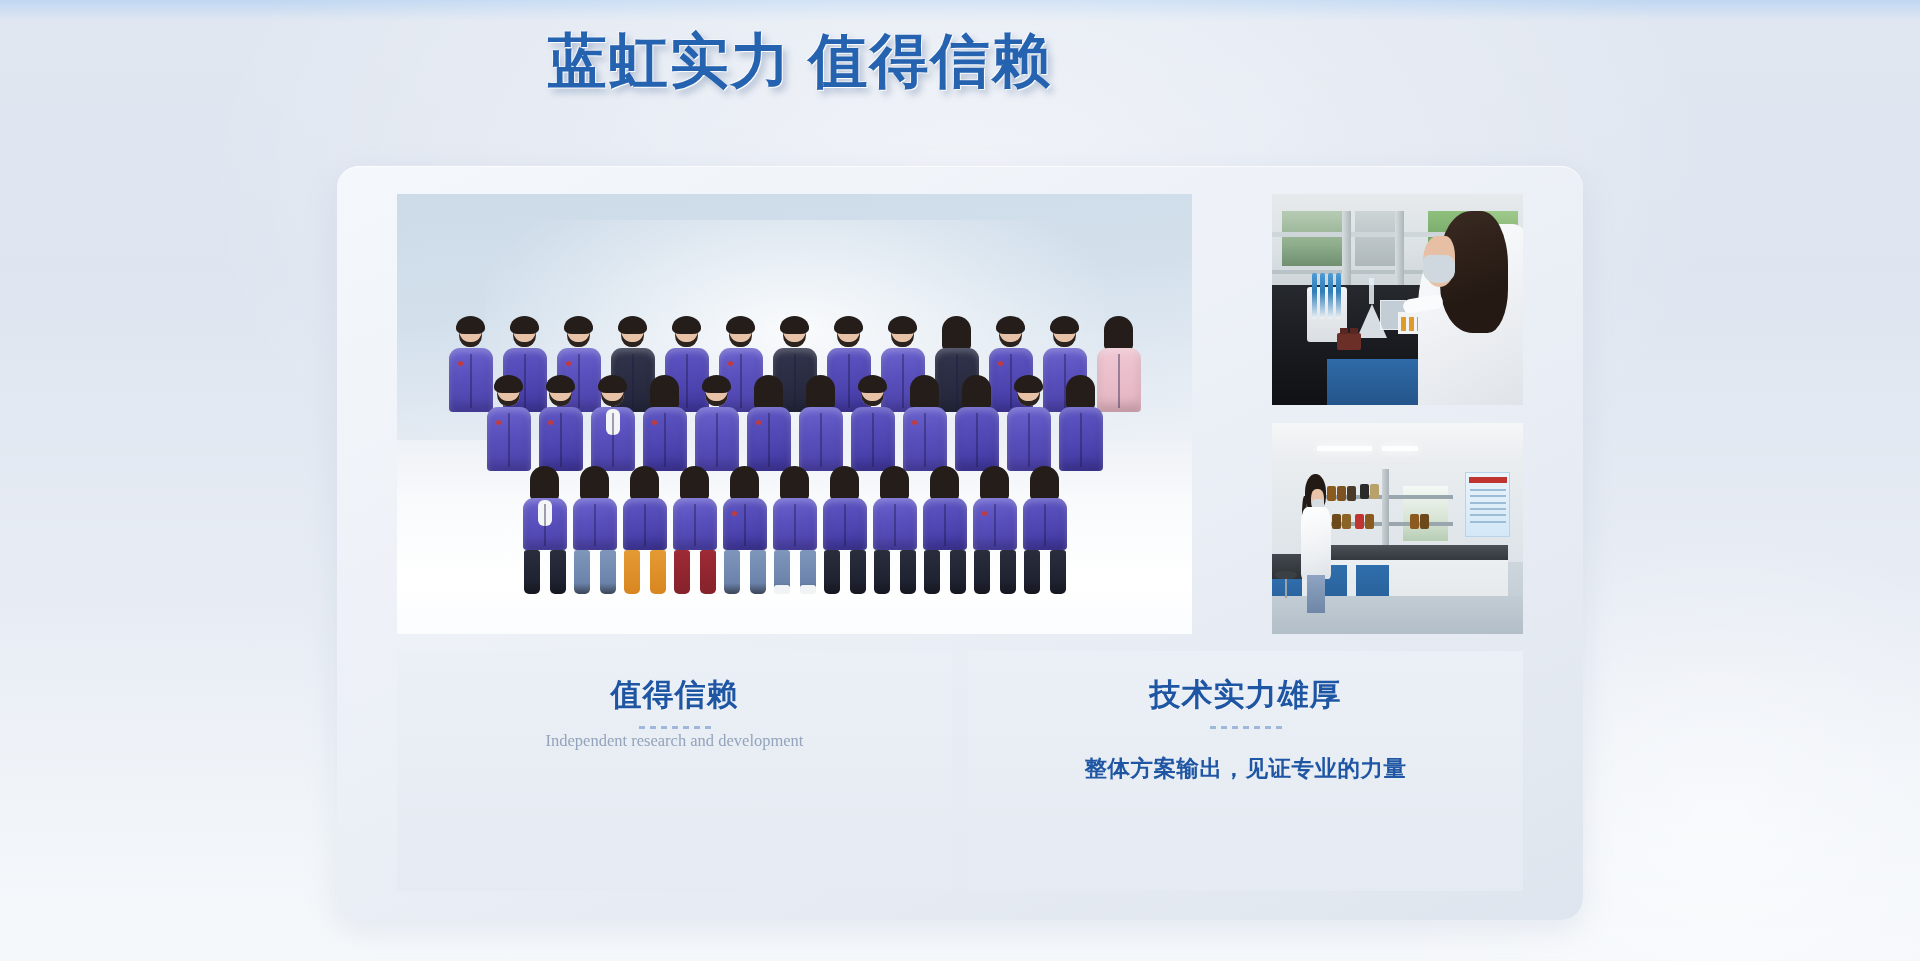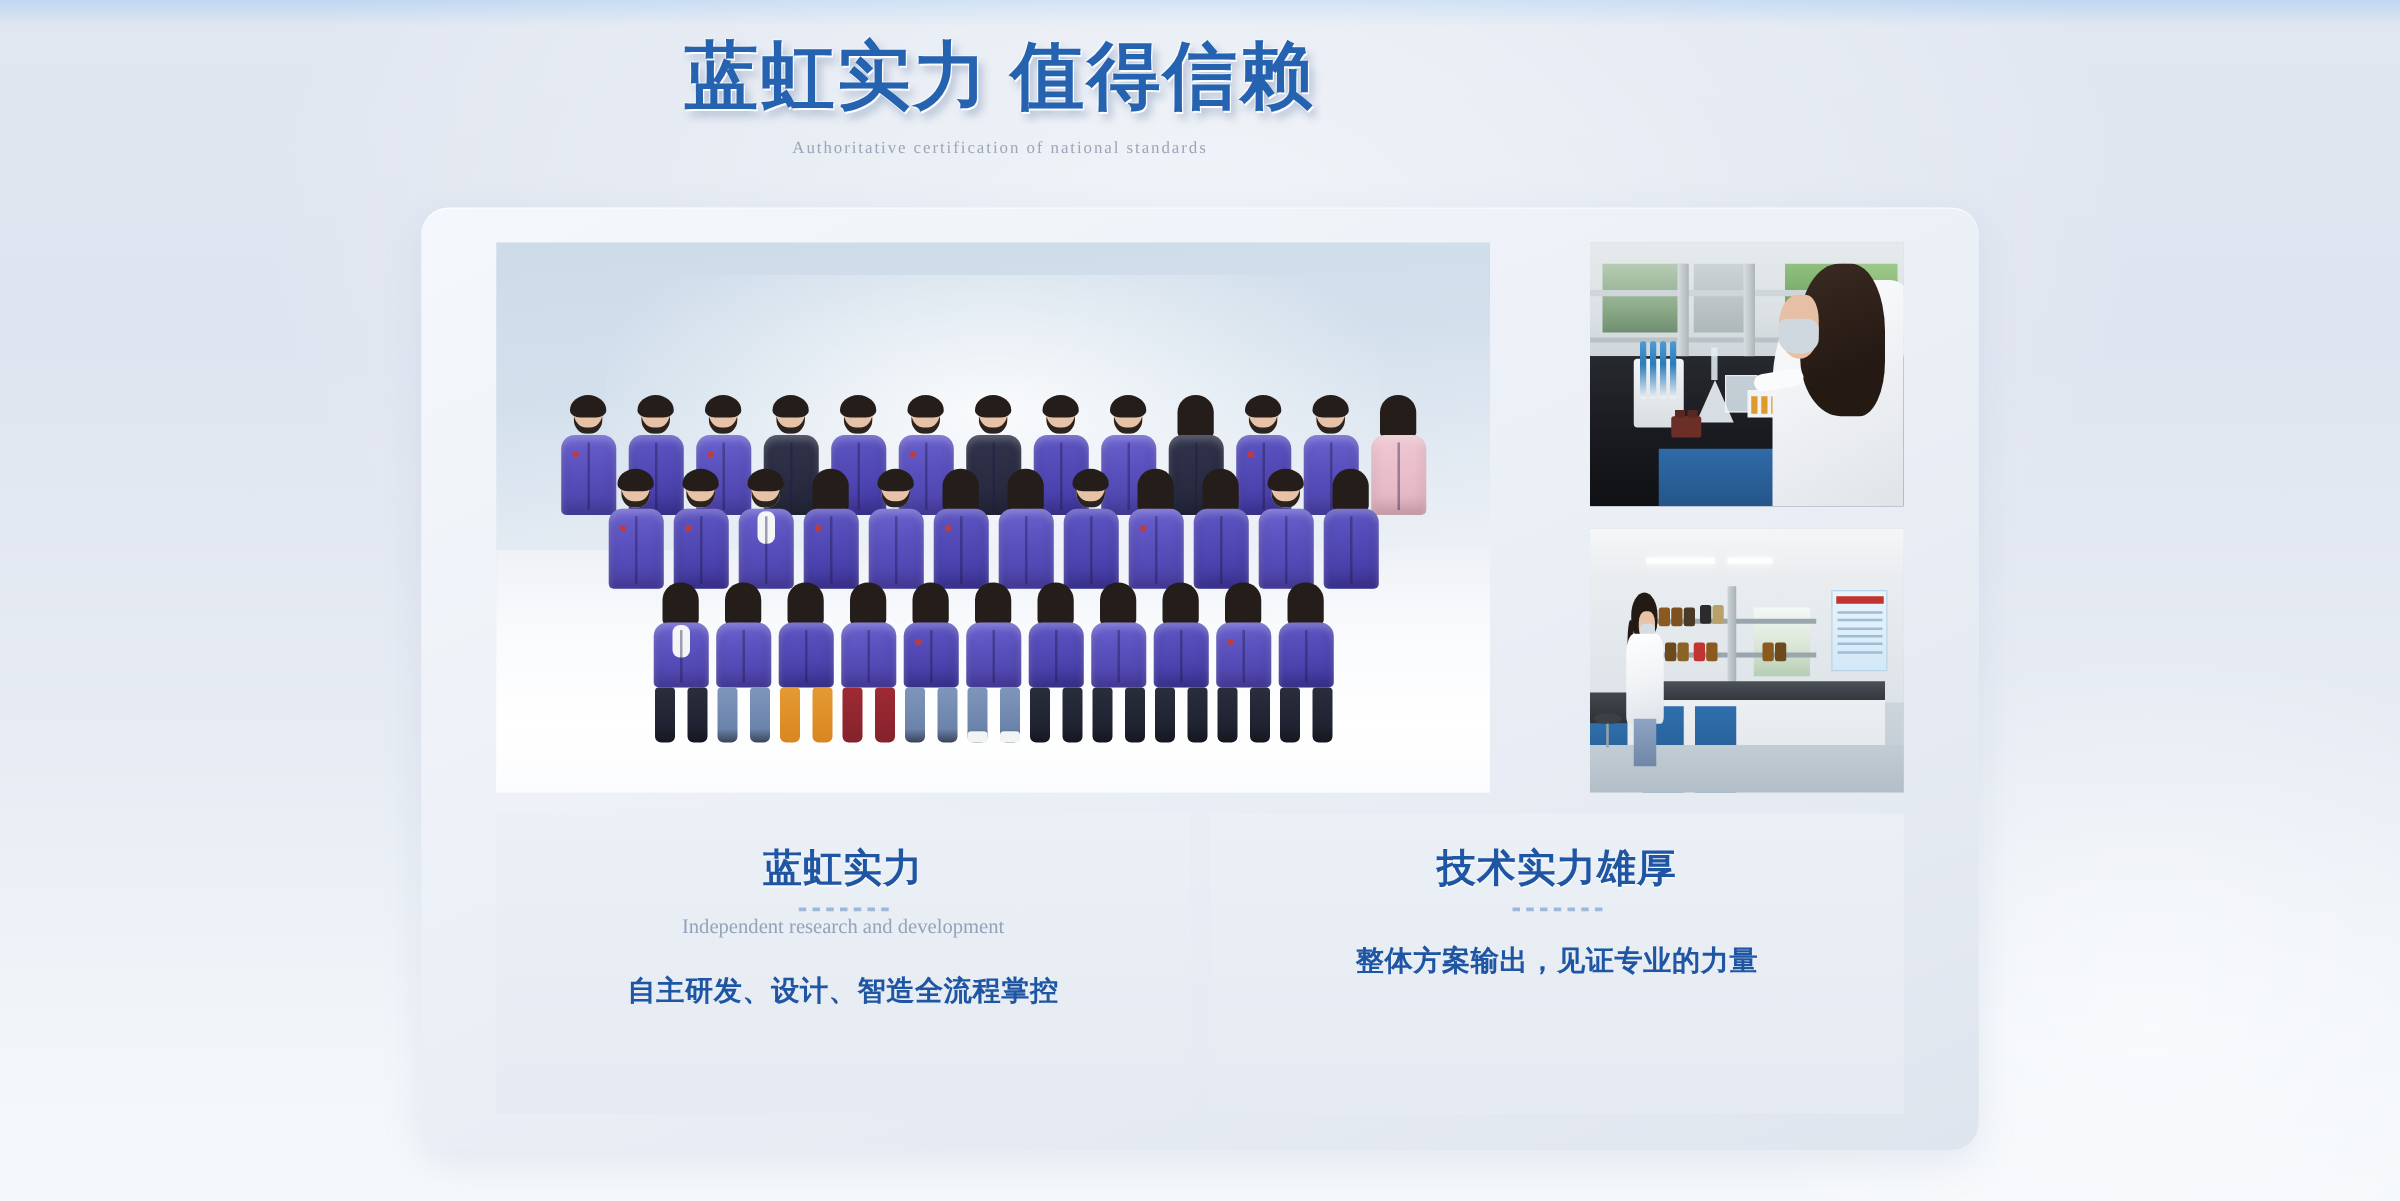--- a/index.html
+++ b/index.html
@@ -303,21 +303,20 @@
   .card.single .card-body { }
 </style>
 </head>
 <body>
 
 <div class="page-glow"></div>
 <div class="page-glow-right"></div>
 
 <div class="heading">
   <div class="heading-title">蓝虹实力  值得信赖</div>
-  <div class="heading-sub">Authoritative certification of national standards</div>
 </div>
 
 <div class="panel">
 
   <div class="media-row">
 
     <div class="photo-team">
       <div class="team-bg-glow"></div>
       <div class="team-floor"></div>
       <div class="team-rows">
@@ -714,33 +713,32 @@
           <div class="w-pants"></div>
         </div>
       </div>
     </div>
 
   </div>
 
   <div class="cards">
 
     <div class="card">
-      <div class="card-title">蓝虹实力</div>
+      <div class="card-title">值得信赖</div>
       <div class="card-dots">
         <i></i>
           <i></i>
           <i></i>
           <i></i>
           <i></i>
           <i></i>
           <i></i>
       </div>
       <div class="card-sub">Independent research and development</div>
       <div class="card-body">
-        <span>自主研发、设计、智造全流程掌控</span>
       </div>
     </div>
 
     <div class="card single">
       <div class="card-title">技术实力雄厚</div>
       <div class="card-dots">
         <i></i>
           <i></i>
           <i></i>
           <i></i>

